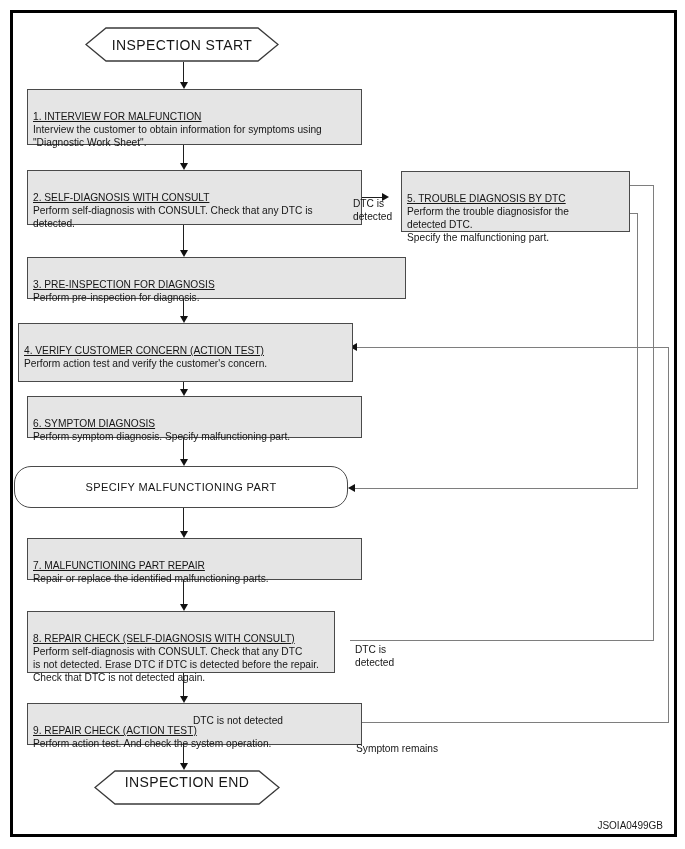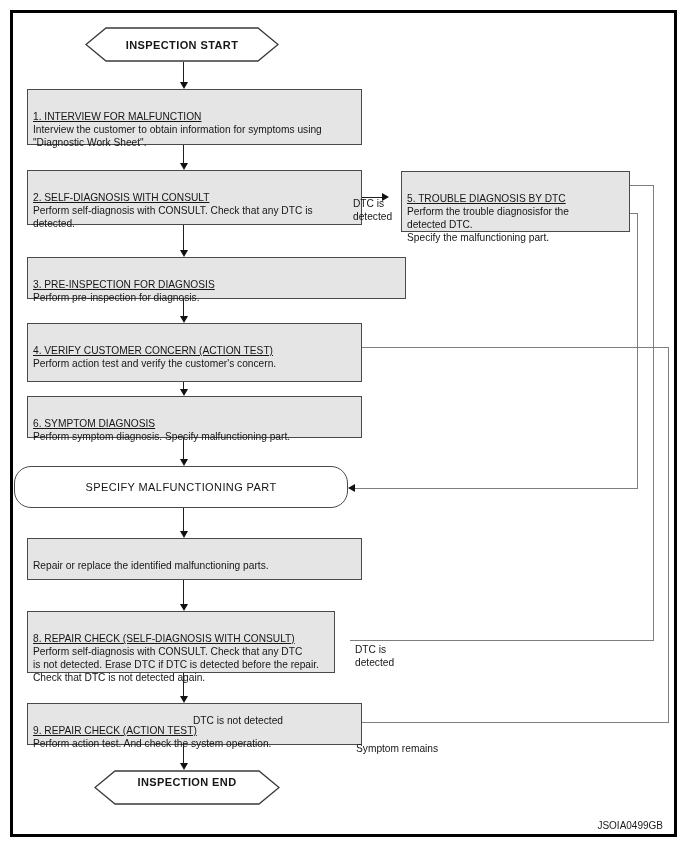--- a/index.html
+++ b/index.html
@@ -21,21 +21,21 @@
   .box .body  { white-space:pre; }
   .rounded {
     position:absolute; background:#fff; border:1px solid #4a4a4a;
     box-sizing:border-box; border-radius:17px;
     display:flex; align-items:center; justify-content:center;
     font-size:11px; letter-spacing:0.4px;
   }
   .hex { position:absolute; }
   .hex-label {
     position:absolute; display:flex; align-items:center; justify-content:center;
-    font-size:11px; letter-spacing:0.4px;font-weight:bold;
+    font-size:14px; letter-spacing:0.4px;
   }
   .vl { position:absolute; width:1px; background:#1e1e1e; }
   .hl { position:absolute; height:1px; background:#1e1e1e; }
   .gray { background:#7e7e7e; }
   .ah-d { position:absolute; width:0; height:0;
           border-left:4px solid transparent; border-right:4px solid transparent;
           border-top:7px solid #111; }
   .ah-l { position:absolute; width:0; height:0;
           border-top:4px solid transparent; border-bottom:4px solid transparent;
           border-right:7px solid #111; }
@@ -117,35 +117,36 @@
     <div class="body">Perform the trouble diagnosisfor the
 detected DTC.
 Specify the malfunctioning part.</div>
   </div>
 
   <div class="box" style="left:15px;top:257px;width:379px;height:38px">
     <div class="title">3. PRE-INSPECTION FOR DIAGNOSIS</div>
     <div class="body">Perform pre-inspection for diagnosis.</div>
   </div>
 
-  <div class="box" style="left:15px;top:323px;width:335px;height:59px">
+  <div class="box" style="left:6px;top:323px;width:335px;height:59px">
     <div class="title">4. VERIFY CUSTOMER CONCERN (ACTION TEST)</div>
     <div class="body">Perform action test and verify the customer's concern.</div>
   </div>
 
   <div class="box" style="left:15px;top:396px;width:335px;height:40px">
     <div class="title">6. SYMPTOM DIAGNOSIS</div>
     <div class="body">Perform symptom diagnosis. Specify malfunctioning part.</div>
   </div>
 
   <div class="rounded" style="left:14px;top:466px;width:334px;height:42px">
     <span>SPECIFY MALFUNCTIONING PART</span>
   </div>
 
   <div class="box" style="left:15px;top:538px;width:335px;height:40px">
+    <div class="title">7. MALFUNCTIONING PART REPAIR</div>
     <div class="body">Repair or replace the identified malfunctioning parts.</div>
   </div>
 
   <div class="box" style="left:15px;top:611px;width:308px;height:62px">
     <div class="title">8. REPAIR CHECK (SELF-DIAGNOSIS WITH CONSULT)</div>
     <div class="body">Perform self-diagnosis with CONSULT. Check that any DTC
 is not detected. Erase DTC if DTC is detected before the repair.
 Check that DTC is not detected again.</div>
   </div>
 

